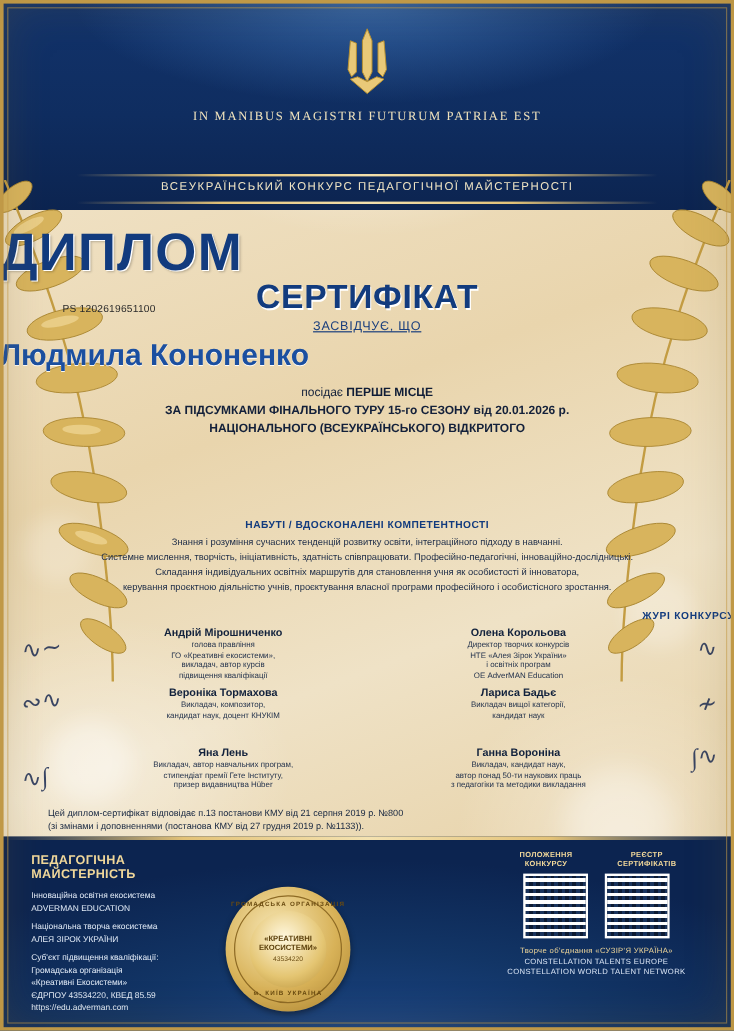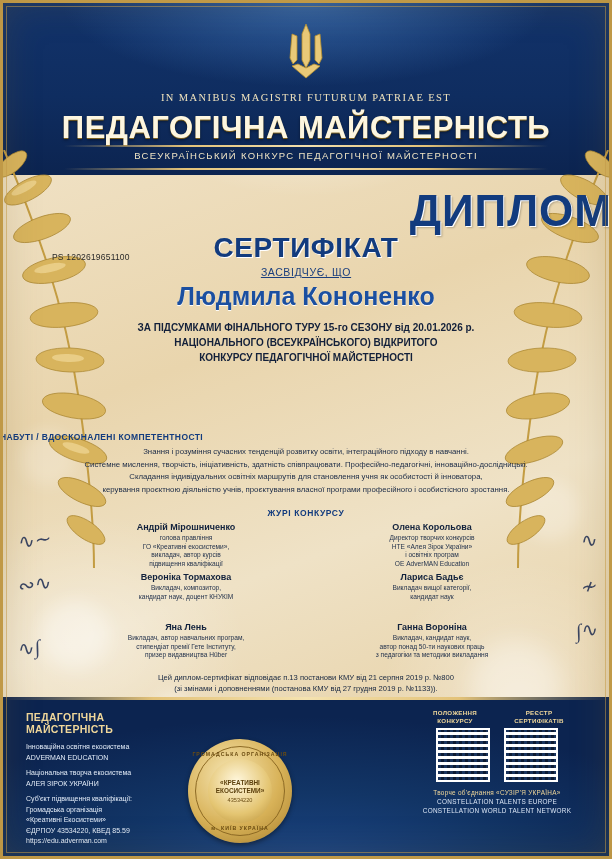--- a/index.html
+++ b/index.html
@@ -57,62 +57,62 @@
     font-size: 31px; font-weight: bold; letter-spacing: 0.5px;
     color: #fdf6e0;
     text-shadow: 0 1px 0 #7e621f, 0 2px 3px rgba(0,0,0,0.45);
   }
   .title-sub {
     position: absolute; top: 150px; left: 0; width: 612px; text-align: center;
     font-size: 9.5px; letter-spacing: 1.3px; color: #efe4c4;
   }
 
   .diploma {
-    position: absolute; top: 186px; left: 0; width: 612px; text-align: right;
+    position: absolute; top: 186px; left: 0; width: 612px; text-align: left;
     font-size: 44px; font-weight: bold; letter-spacing: 1px;
     color: #123b7e;
     text-shadow: 1px 1px 0 #ffffff, 2px 2px 2px rgba(0,0,0,0.22);
   }
   .certificate {
     position: absolute; top: 232px; left: 0; width: 612px; text-align: center;
     font-size: 28px; font-weight: bold; letter-spacing: 0.6px;
     color: #123b7e;
     text-shadow: 1px 1px 0 #ffffff;
   }
   .ps-code {
     position: absolute; top: 252px; left: 52px;
     font-size: 8.5px; color: #2a2a2a; letter-spacing: 0.2px;
   }
   .attests {
     position: absolute; top: 266px; left: 0; width: 612px; text-align: center;
     font-size: 10.5px; color: #1b3f7d; letter-spacing: 0.6px; text-decoration: underline;
   }
   .laureate {
-    position: absolute; top: 282px; left: 0; width: 612px; text-align: center;
+    position: absolute; top: 282px; left: 0; width: 612px; text-align: left;
     font-size: 25px; font-weight: bold; color: #1b4fa0;
     text-shadow: 0 1px 0 rgba(255,255,255,0.9);
   }
   .body-lines {
     position: absolute; top: 320px; left: 46px; width: 520px; text-align: center;
     font-size: 10px; color: #13203a; line-height: 15px;
   }
   .body-lines b { color: #0f1c36; }
   .body-lines .ln { display: block; }
 
   .competence-head {
-    position: absolute; top: 432px; left: 0; width: 612px; 
+    position: absolute; top: 432px; left: 0; width: 612px; text-align: center;
     font-size: 8.5px; font-weight: bold; color: #123b7e; letter-spacing: 0.4px;
   }
   .competence-body {
     position: absolute; top: 446px; left: 40px; width: 532px; text-align: center;
     font-size: 7.8px; color: #1a2a46; line-height: 12.5px;
   }
 
   .jury-head {
-    position: absolute; top: 508px; left: 0; width: 612px; text-align: center;
+    position: absolute; top: 508px; left: 0; width: 612px; text-align: right;
     font-size: 8.5px; font-weight: bold; color: #123b7e; letter-spacing: 0.6px;
   }
 
   .jury-grid {
     position: absolute; top: 522px; left: 74px; width: 470px;
     display: grid; grid-template-columns: 1fr 1fr; gap: 0 22px;
   }
   .jury-cell { position: relative; height: 50px; }
   .jury-name {
     text-align: center; font-size: 9px; font-weight: bold; color: #11213c;
@@ -124,21 +124,21 @@
   }
   .sig {
     position: absolute; font-family: "Liberation Serif", serif;
     font-size: 20px; color: #1a2a52; opacity: 0.85;
     transform: rotate(-8deg) skewX(-6deg);
   }
   .sig.l { left: -56px; top: 6px; }
   .sig.r { right: -54px; top: 6px; }
 
   .legal {
-    position: absolute; top: 672px; left: 40px; width: 532px; text-align: center;
+    position: absolute; top: 672px; left: 40px; width: 532px; text-align: left;
     font-size: 7.6px; color: #15253f; line-height: 11px;
   }
 
   
   .bottom-band {
     position: absolute; left: 0; bottom: 0; width: 612px; height: 162px;
     background:
       radial-gradient(ellipse 420px 150px at 306px 170px, #1b4585 0%, #123566 50%, #0c2450 100%);
   }
   .bottom-band:before {
@@ -236,21 +236,20 @@
   <svg class="emblem" width="44" height="62" viewBox="0 0 44 62">
     <g fill="#e9c978" stroke="#b8902f" stroke-width="0.8">
       <path d="M22 4 L26 14 L26 40 L22 48 L18 40 L18 14 Z"></path>
       <path d="M8 14 L13 16 L13 40 L9 44 L6 38 Z"></path>
       <path d="M36 14 L31 16 L31 40 L35 44 L38 38 Z"></path>
       <path d="M22 48 L30 44 L36 46 L22 58 L8 46 L14 44 Z"></path>
     </g>
   </svg>
 
   <div class="latin">IN MANIBUS MAGISTRI FUTURUM PATRIAE EST</div>
-  <div class="title-main">ПЕДАГОГІЧНА МАЙСТЕРНІСТЬ</div>
   <div class="title-sub">ВСЕУКРАЇНСЬКИЙ КОНКУРС ПЕДАГОГІЧНОЇ МАЙСТЕРНОСТІ</div>
   <div class="gold-hr" style="top:145px;"></div>
   <div class="gold-hr" style="top:168px;"></div>
 
   <svg class="leaves left" viewBox="0 0 160 420">
     <g fill="none" stroke="#c39c42" stroke-width="2">
       <path d="M10 0 C 40 70, 70 150, 85 250 C 95 320, 100 370, 100 418"></path>
     </g>
     <g fill="#d8b45d" stroke="#a8842f" stroke-width="0.7">
       <ellipse cx="34" cy="40" rx="26" ry="10" transform="rotate(-28 34 40)"></ellipse>
@@ -290,23 +289,23 @@
     </g>
   </svg>
 
   <div class="diploma">ДИПЛОМ</div>
   <div class="certificate">СЕРТИФІКАТ</div>
   <div class="ps-code">PS 1202619651100</div>
   <div class="attests">ЗАСВІДЧУЄ, ЩО</div>
   <div class="laureate">Людмила Кононенко</div>
 
   <div class="body-lines">
+    <span class="ln"><span>посідає </span><b>ПЕРШЕ МІСЦЕ</b></span>
     <span class="ln" style="font-weight:bold;">ЗА ПІДСУМКАМИ ФІНАЛЬНОГО ТУРУ 15-го СЕЗОНУ від 20.01.2026 р.</span>
     <span class="ln" style="font-weight:bold;">НАЦІОНАЛЬНОГО (ВСЕУКРАЇНСЬКОГО) ВІДКРИТОГО</span>
-    <span class="ln" style="font-weight:bold;">КОНКУРСУ ПЕДАГОГІЧНОЇ МАЙСТЕРНОСТІ</span>
   </div>
 
   <div class="competence-head">НАБУТІ / ВДОСКОНАЛЕНІ КОМПЕТЕНТНОСТІ</div>
   <div class="competence-body">
     <div>Знання і розуміння сучасних тенденцій розвитку освіти, інтеграційного підходу в навчанні.</div>
     <div>Системне мислення, творчість, ініціативність, здатність співпрацювати. Професійно-педагогічні, інноваційно-дослідницькі.</div>
     <div>Складання індивідуальних освітніх маршрутів для становлення учня як особистості й інноватора,</div>
     <div>керування проєктною діяльністю учнів, проєктування власної програми професійного і особистісного зростання.</div>
   </div>
 

